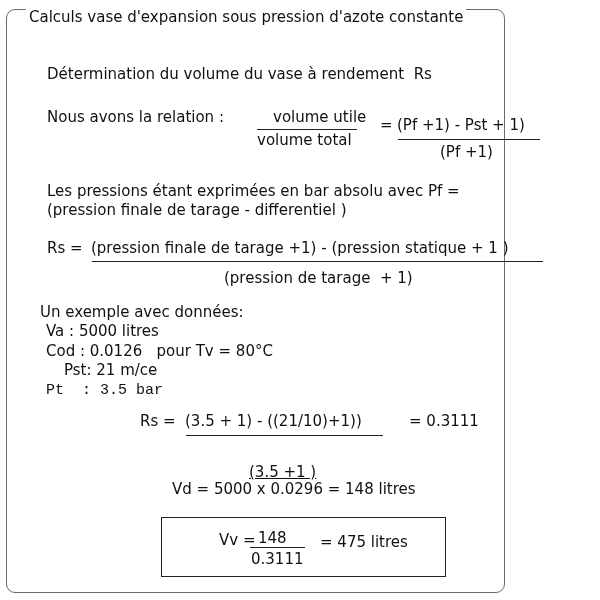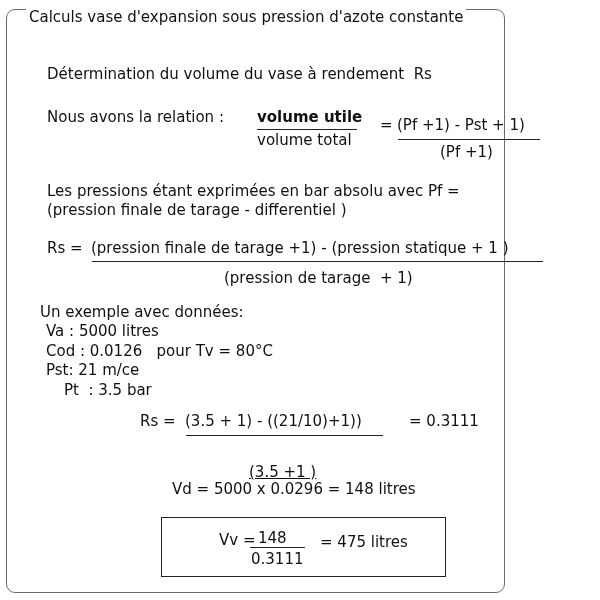--- a/index.html
+++ b/index.html
@@ -17,41 +17,41 @@
 </head>
 <body>
 
 <div class="frame">
   <span class="legend">Calculs vase d'expansion sous pression d'azote constante</span>
 </div>
 
 <div class="t" style="left:47px;top:65px;">Détermination du volume du vase à rendement  Rs</div>
 
 <div class="t" style="left:47px;top:108px;">Nous avons la relation :</div>
-<div class="t" style="left:257px;top:108px;font-weight:bold;">volume utile</div>
+<div class="t" style="left:273px;top:108px;">volume utile</div>
 <div class="hr" style="left:257px;top:129px;width:100px;"></div>
 <div class="t" style="left:257px;top:131px;">volume total</div>
 <div class="t" style="left:380px;top:116px;">=</div>
 <div class="t" style="left:397px;top:116px;">(Pf +1) - Pst + 1)</div>
 <div class="hr" style="left:398px;top:139px;width:142px;"></div>
 <div class="t" style="left:440px;top:143px;">(Pf +1)</div>
 
 <div class="t" style="left:47px;top:182px;">Les pressions étant exprimées en bar absolu avec Pf =</div>
 <div class="t" style="left:47px;top:201px;">(pression finale de tarage - differentiel )</div>
 
 <div class="t" style="left:47px;top:239px;">Rs =</div>
 <div class="t" style="left:91px;top:239px;">(pression finale de tarage +1) - (pression statique + 1 )</div>
 <div class="hr" style="left:92px;top:261px;width:451px;"></div>
 <div class="t" style="left:224px;top:269px;">(pression de tarage  + 1)</div>
 
 <div class="t" style="left:40px;top:303px;">Un exemple avec données:</div>
 <div class="t" style="left:46px;top:322px;">Va : 5000 litres</div>
 <div class="t" style="left:46px;top:342px;">Cod : 0.0126   pour Tv = 80°C</div>
-<div class="t" style="left:46px;top:361px;">Pst: 21 m/ce</div>
-<div class="t" style="left:64px;top:381px;">Pt  : 3.5 bar</div>
+<div class="t" style="left:64px;top:361px;">Pst: 21 m/ce</div>
+<div class="t" style="left:46px;top:381px;font-family:Liberation Mono, monospace;">Pt  : 3.5 bar</div>
 
 <div class="t" style="left:140px;top:412px;">Rs =</div>
 <div class="t" style="left:185px;top:412px;">(3.5 + 1) - ((21/10)+1))</div>
 <div class="hr" style="left:186px;top:435px;width:197px;"></div>
 <div class="t" style="left:249px;top:463px;text-decoration:underline;">(3.5 +1 )</div>
 <div class="t" style="left:409px;top:412px;">= 0.3111</div>
 
 <div class="t" style="left:172px;top:480px;">Vd = 5000 x 0.0296 = 148 litres</div>
 
 <div class="box"></div>

